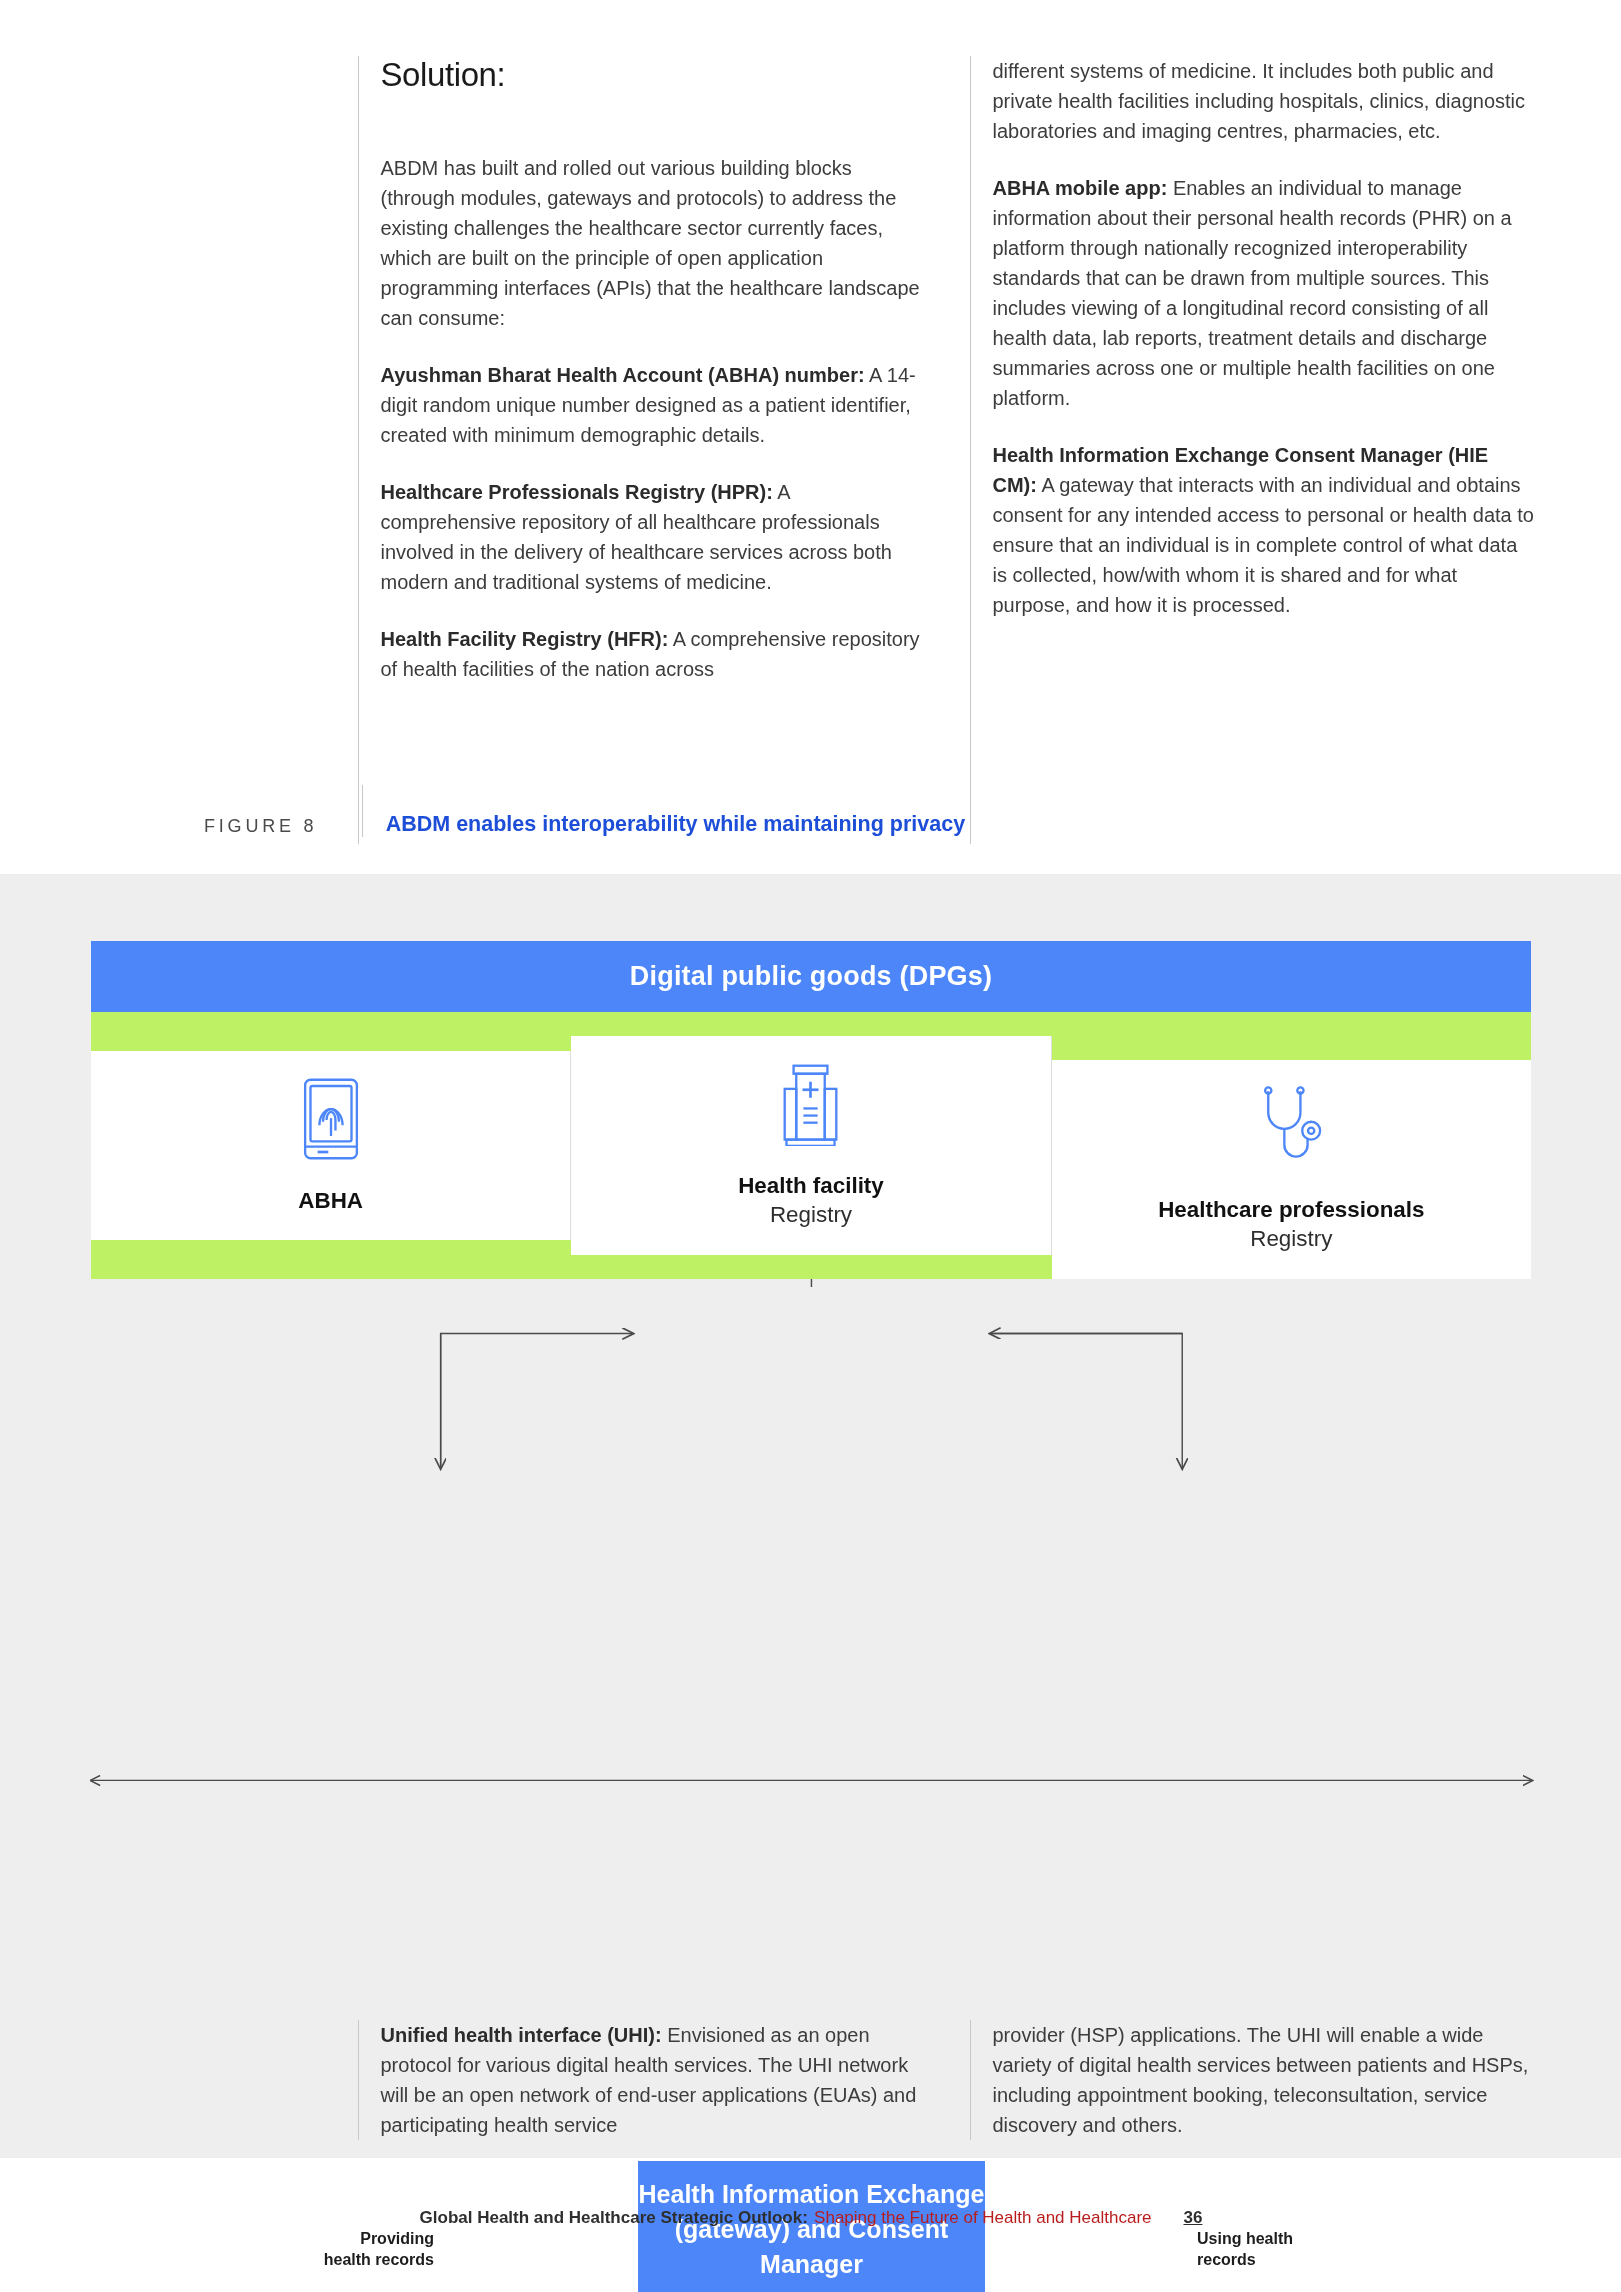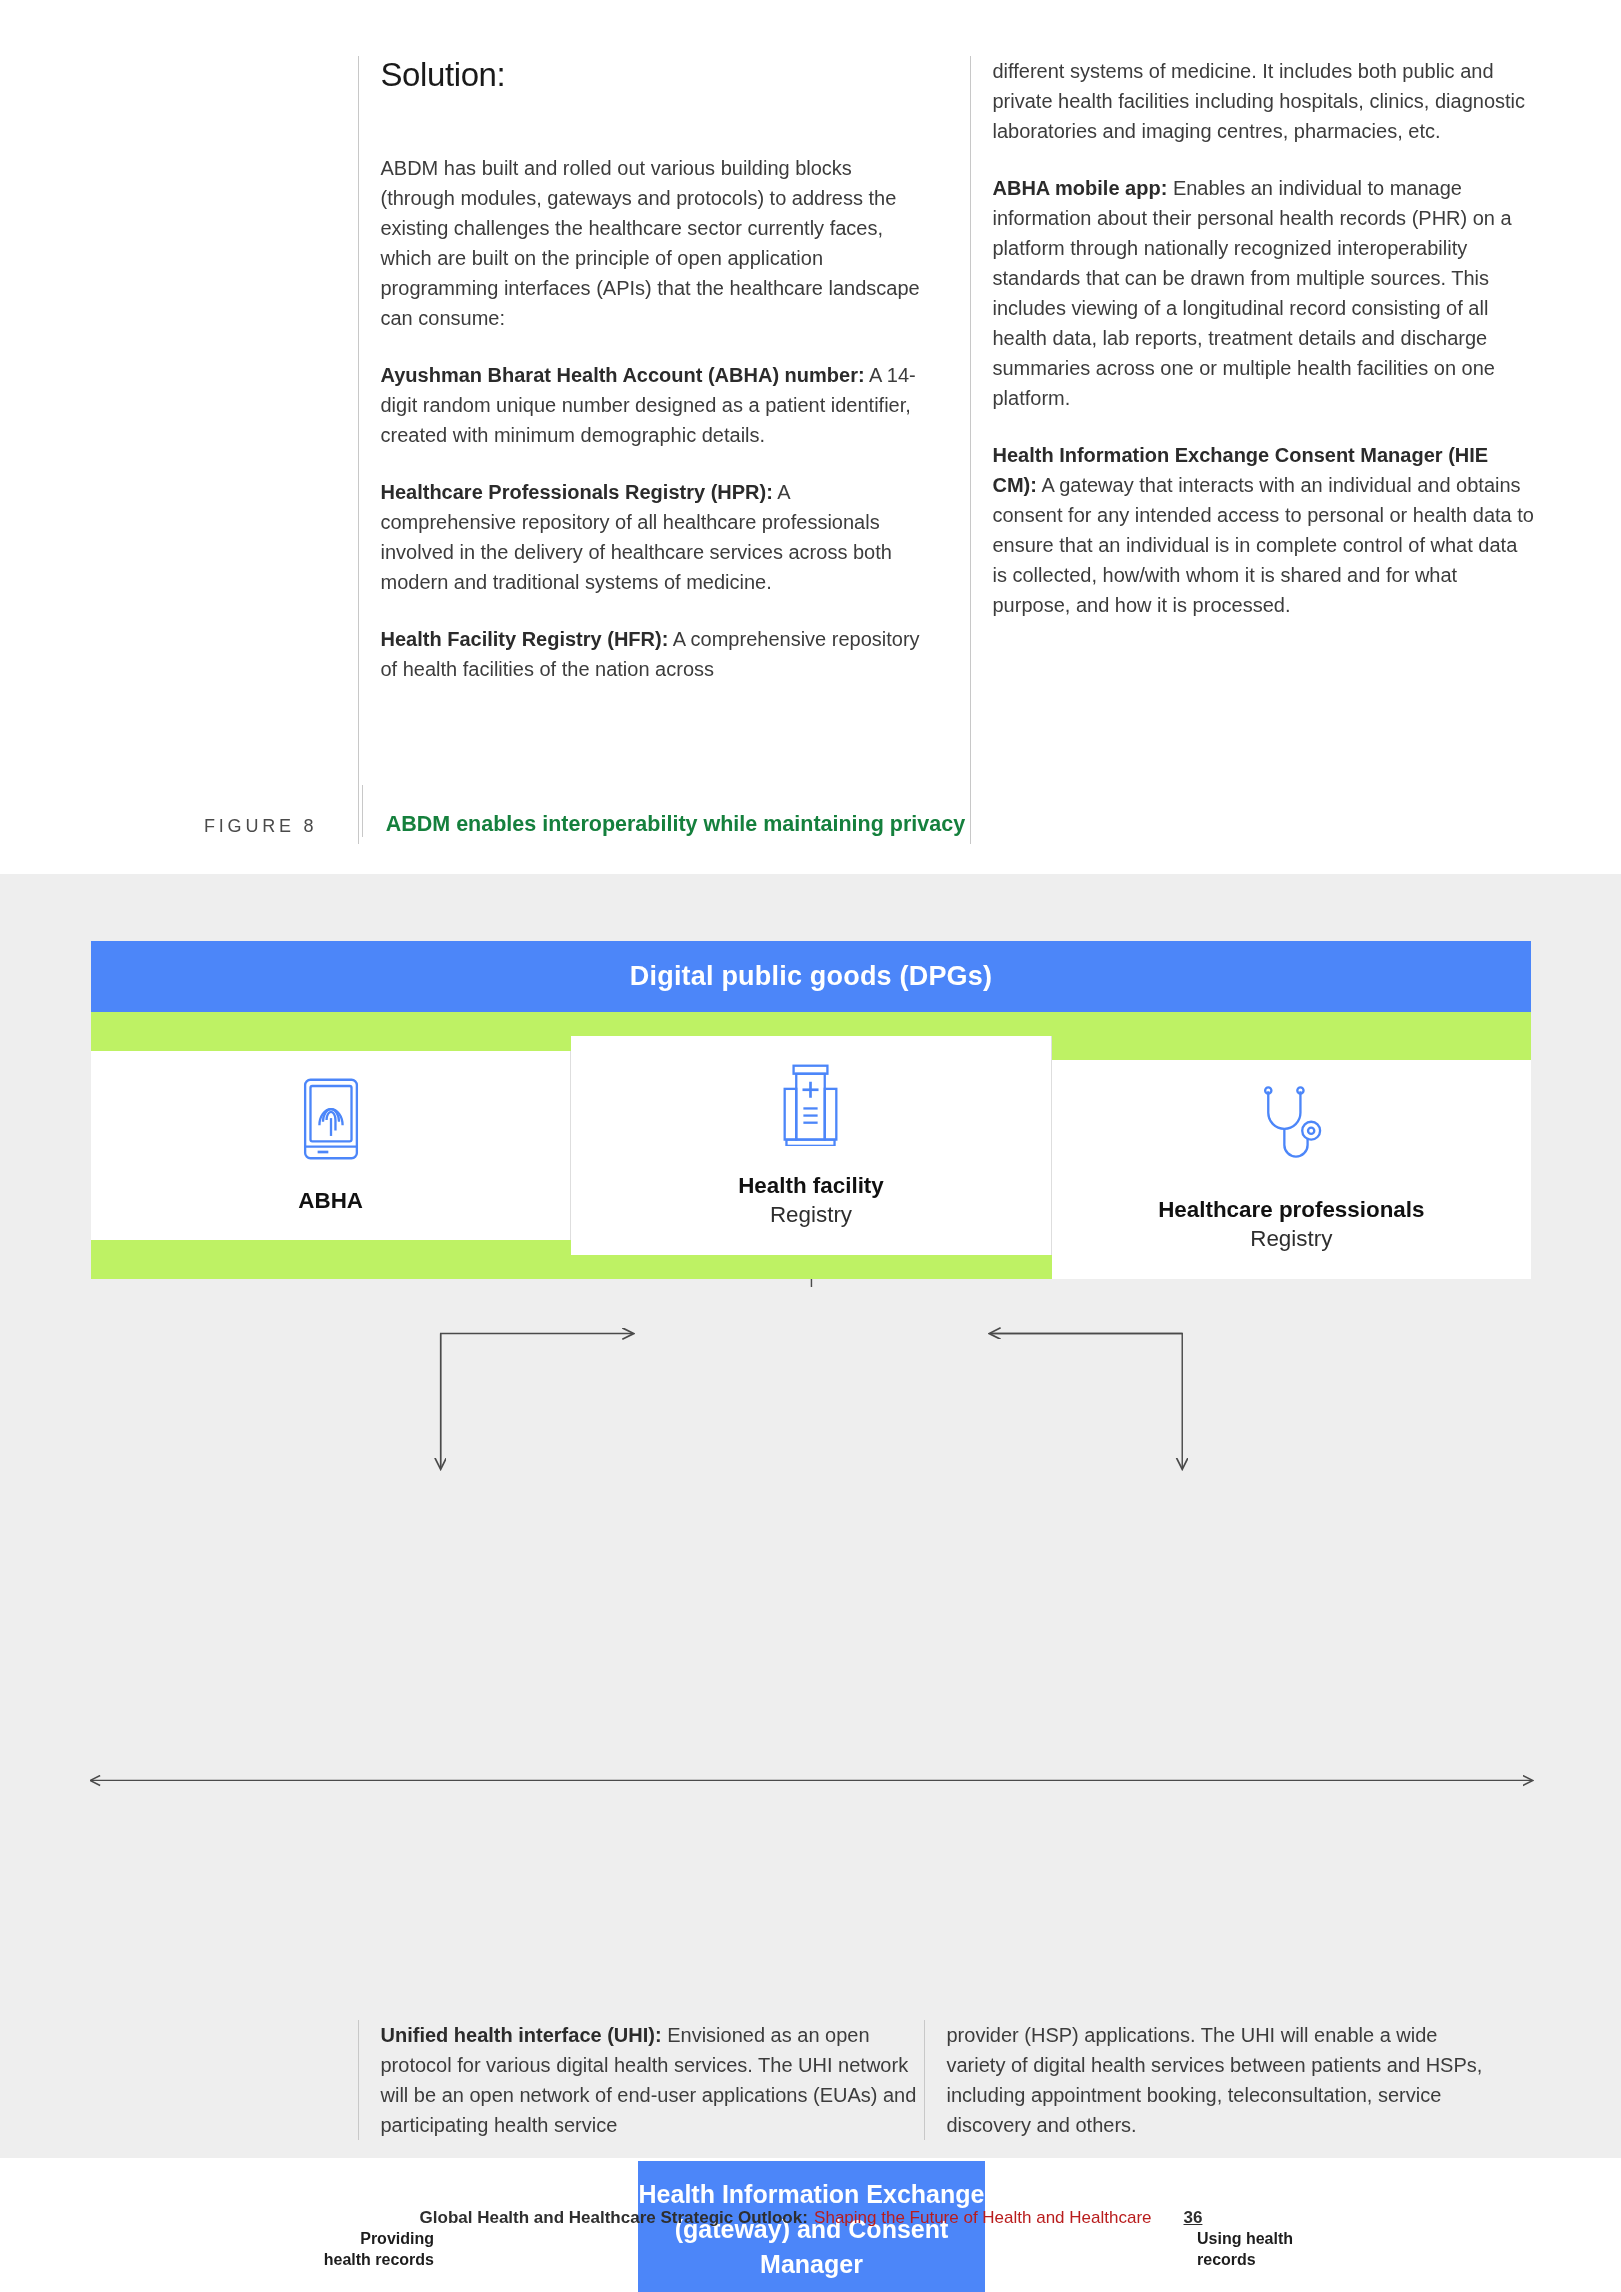--- a/index.html
+++ b/index.html
@@ -57,21 +57,21 @@
   }
   .fig-divider {
     width: 1.3px;
     height: 52px;
     background: #c8c8c8;
     margin-right: 22.4px;
   }
   .fig-title {
     font-size: 21.5px;
     font-weight: bold;
-    color: #15803d;
+    color: #1d4ed8;
   }
 
   
   .figure-panel {
     position: absolute;
     left: 0; top: 874px;
     width: 1622px; height: 1284px;
     background: #eeeeee;
   }
 
@@ -150,21 +150,21 @@
     position: absolute;
     left: 358px; top: 2020px;
     width: 1178px;
     display: flex;
   }
   .bcol {
     width: 566px;
     padding-left: 21.5px;
     border-left: 1.3px solid #c8c8c8;
   }
-  .bcol.right { }
+  .bcol.right { margin-left: 46px; }
   .bpara { font-size: 20px; line-height: 30px; color: #3c3c3c; }
   .bpara b { color: #2b2b2b; font-weight: bold; }
 
   
   .footer {
     position: absolute;
     left: 0; right: 0; top: 2208px;
     display: flex;
     justify-content: center;
     align-items: baseline;

